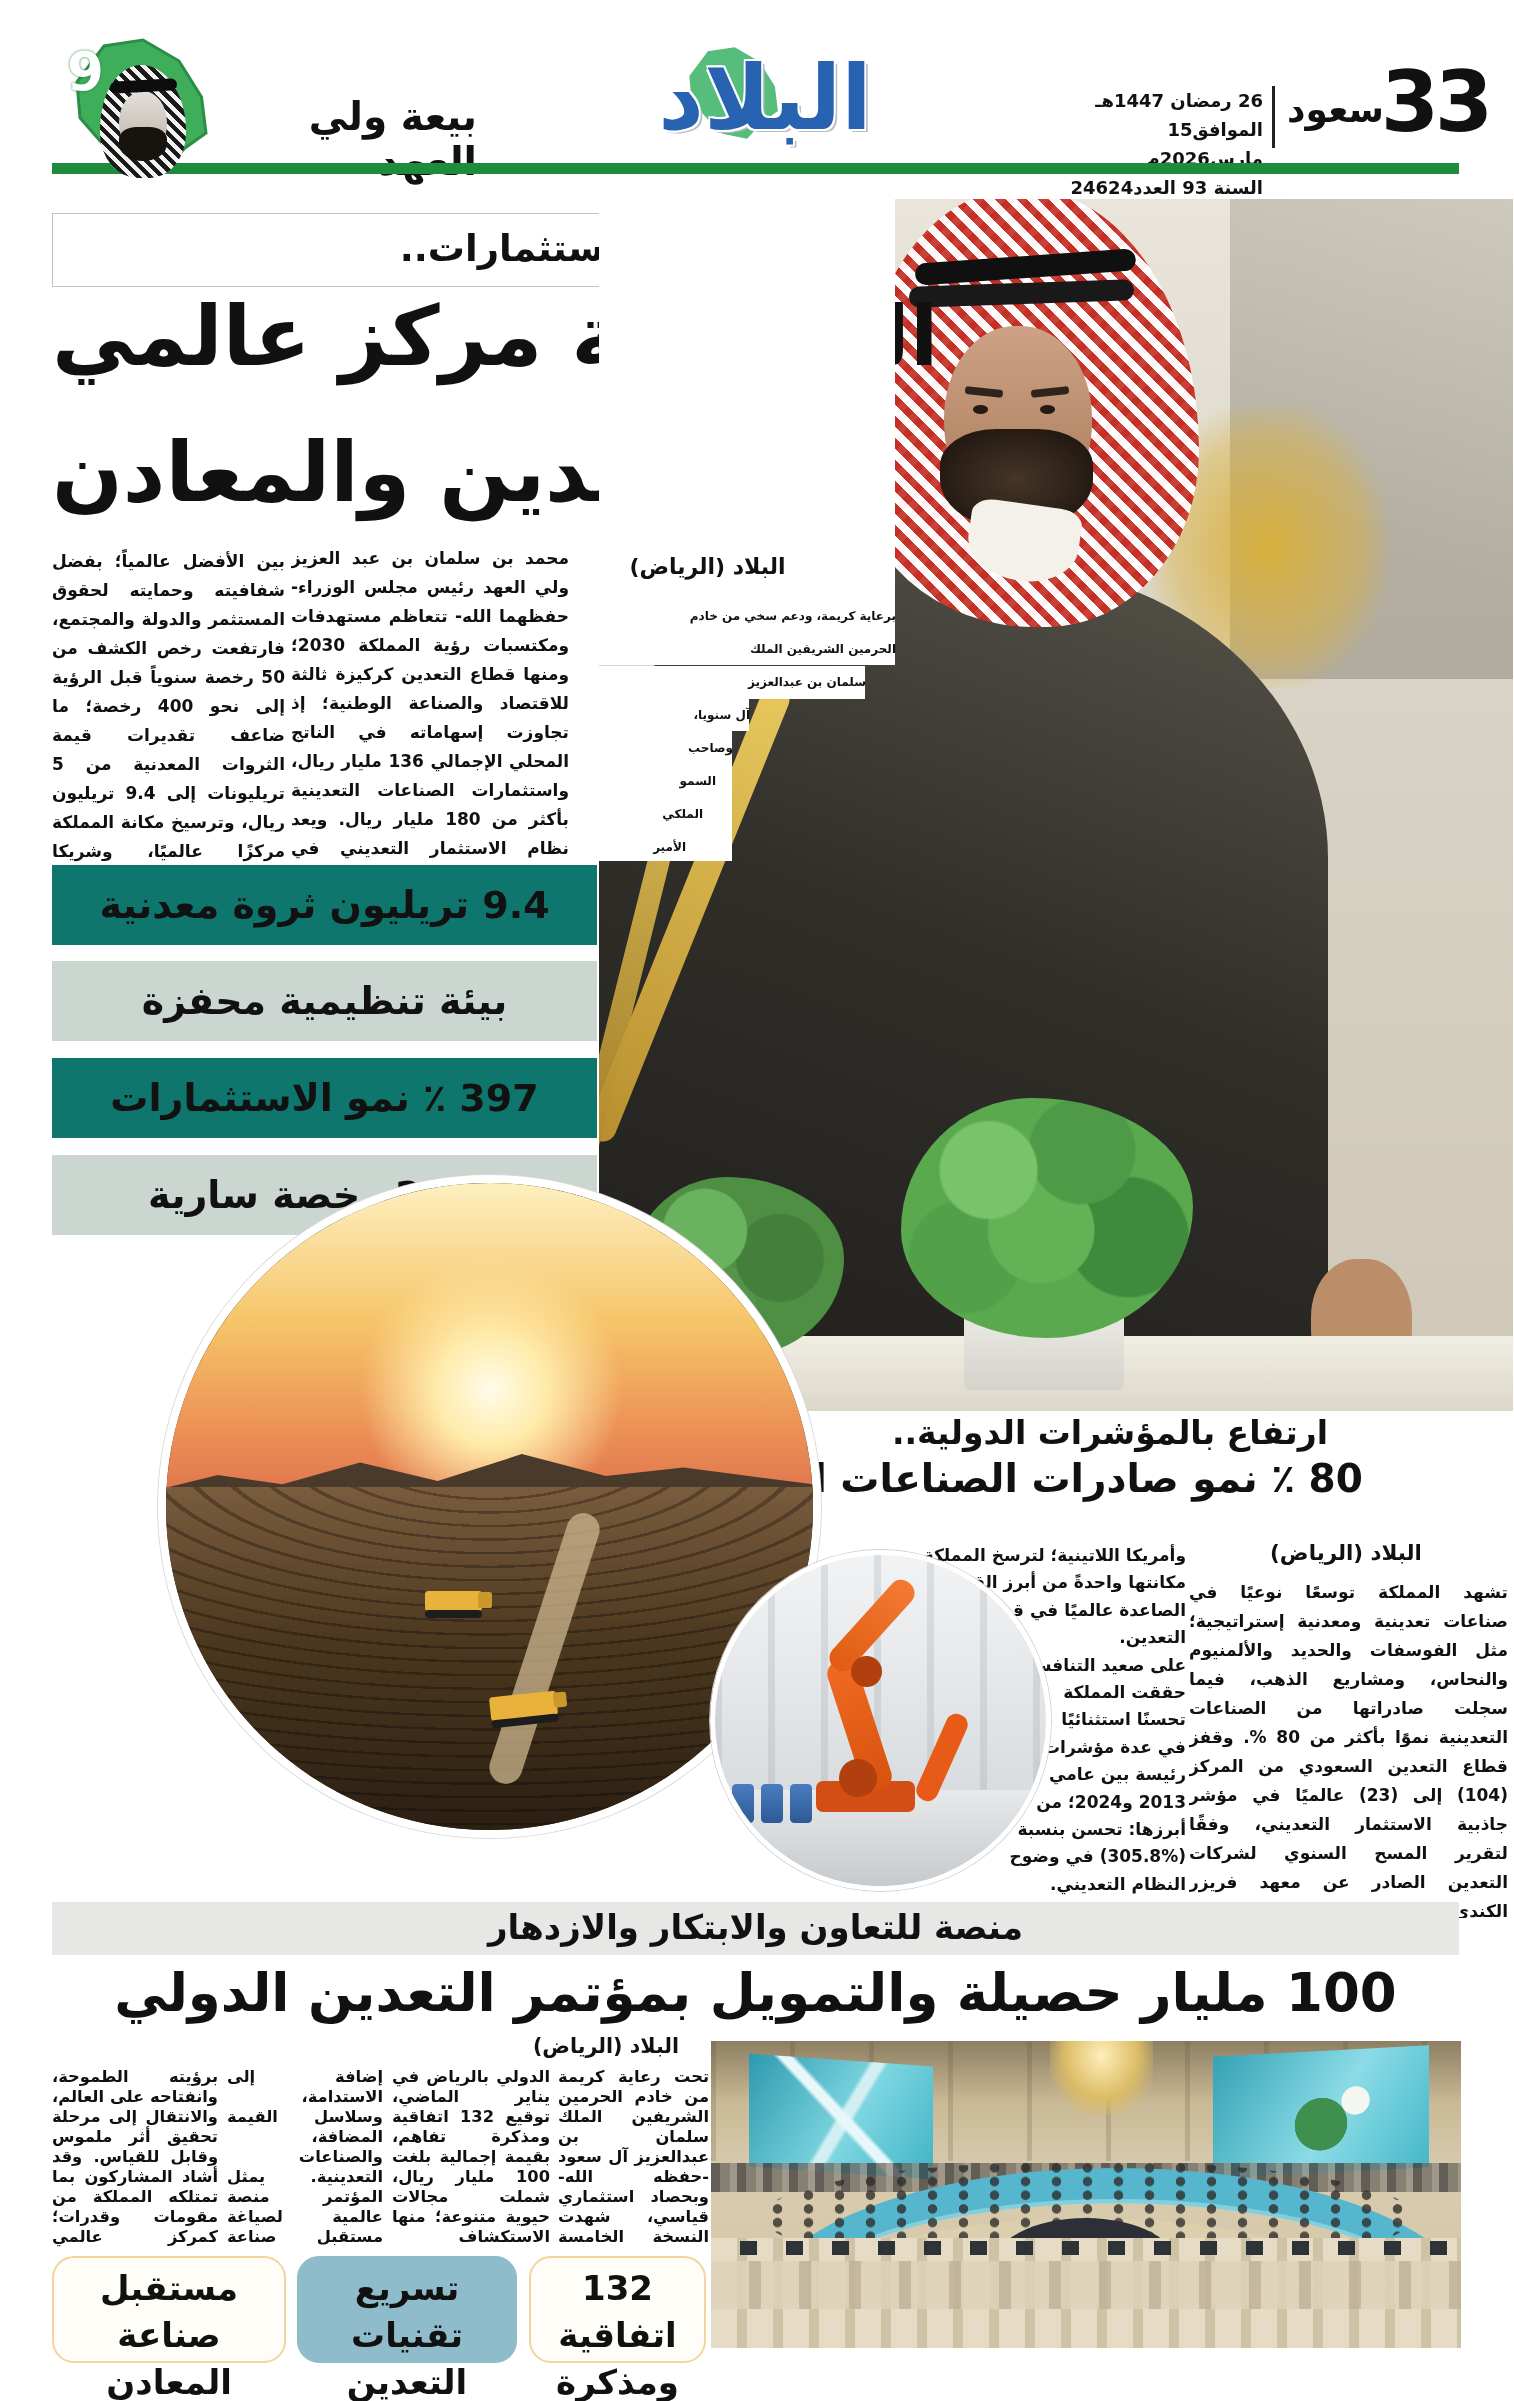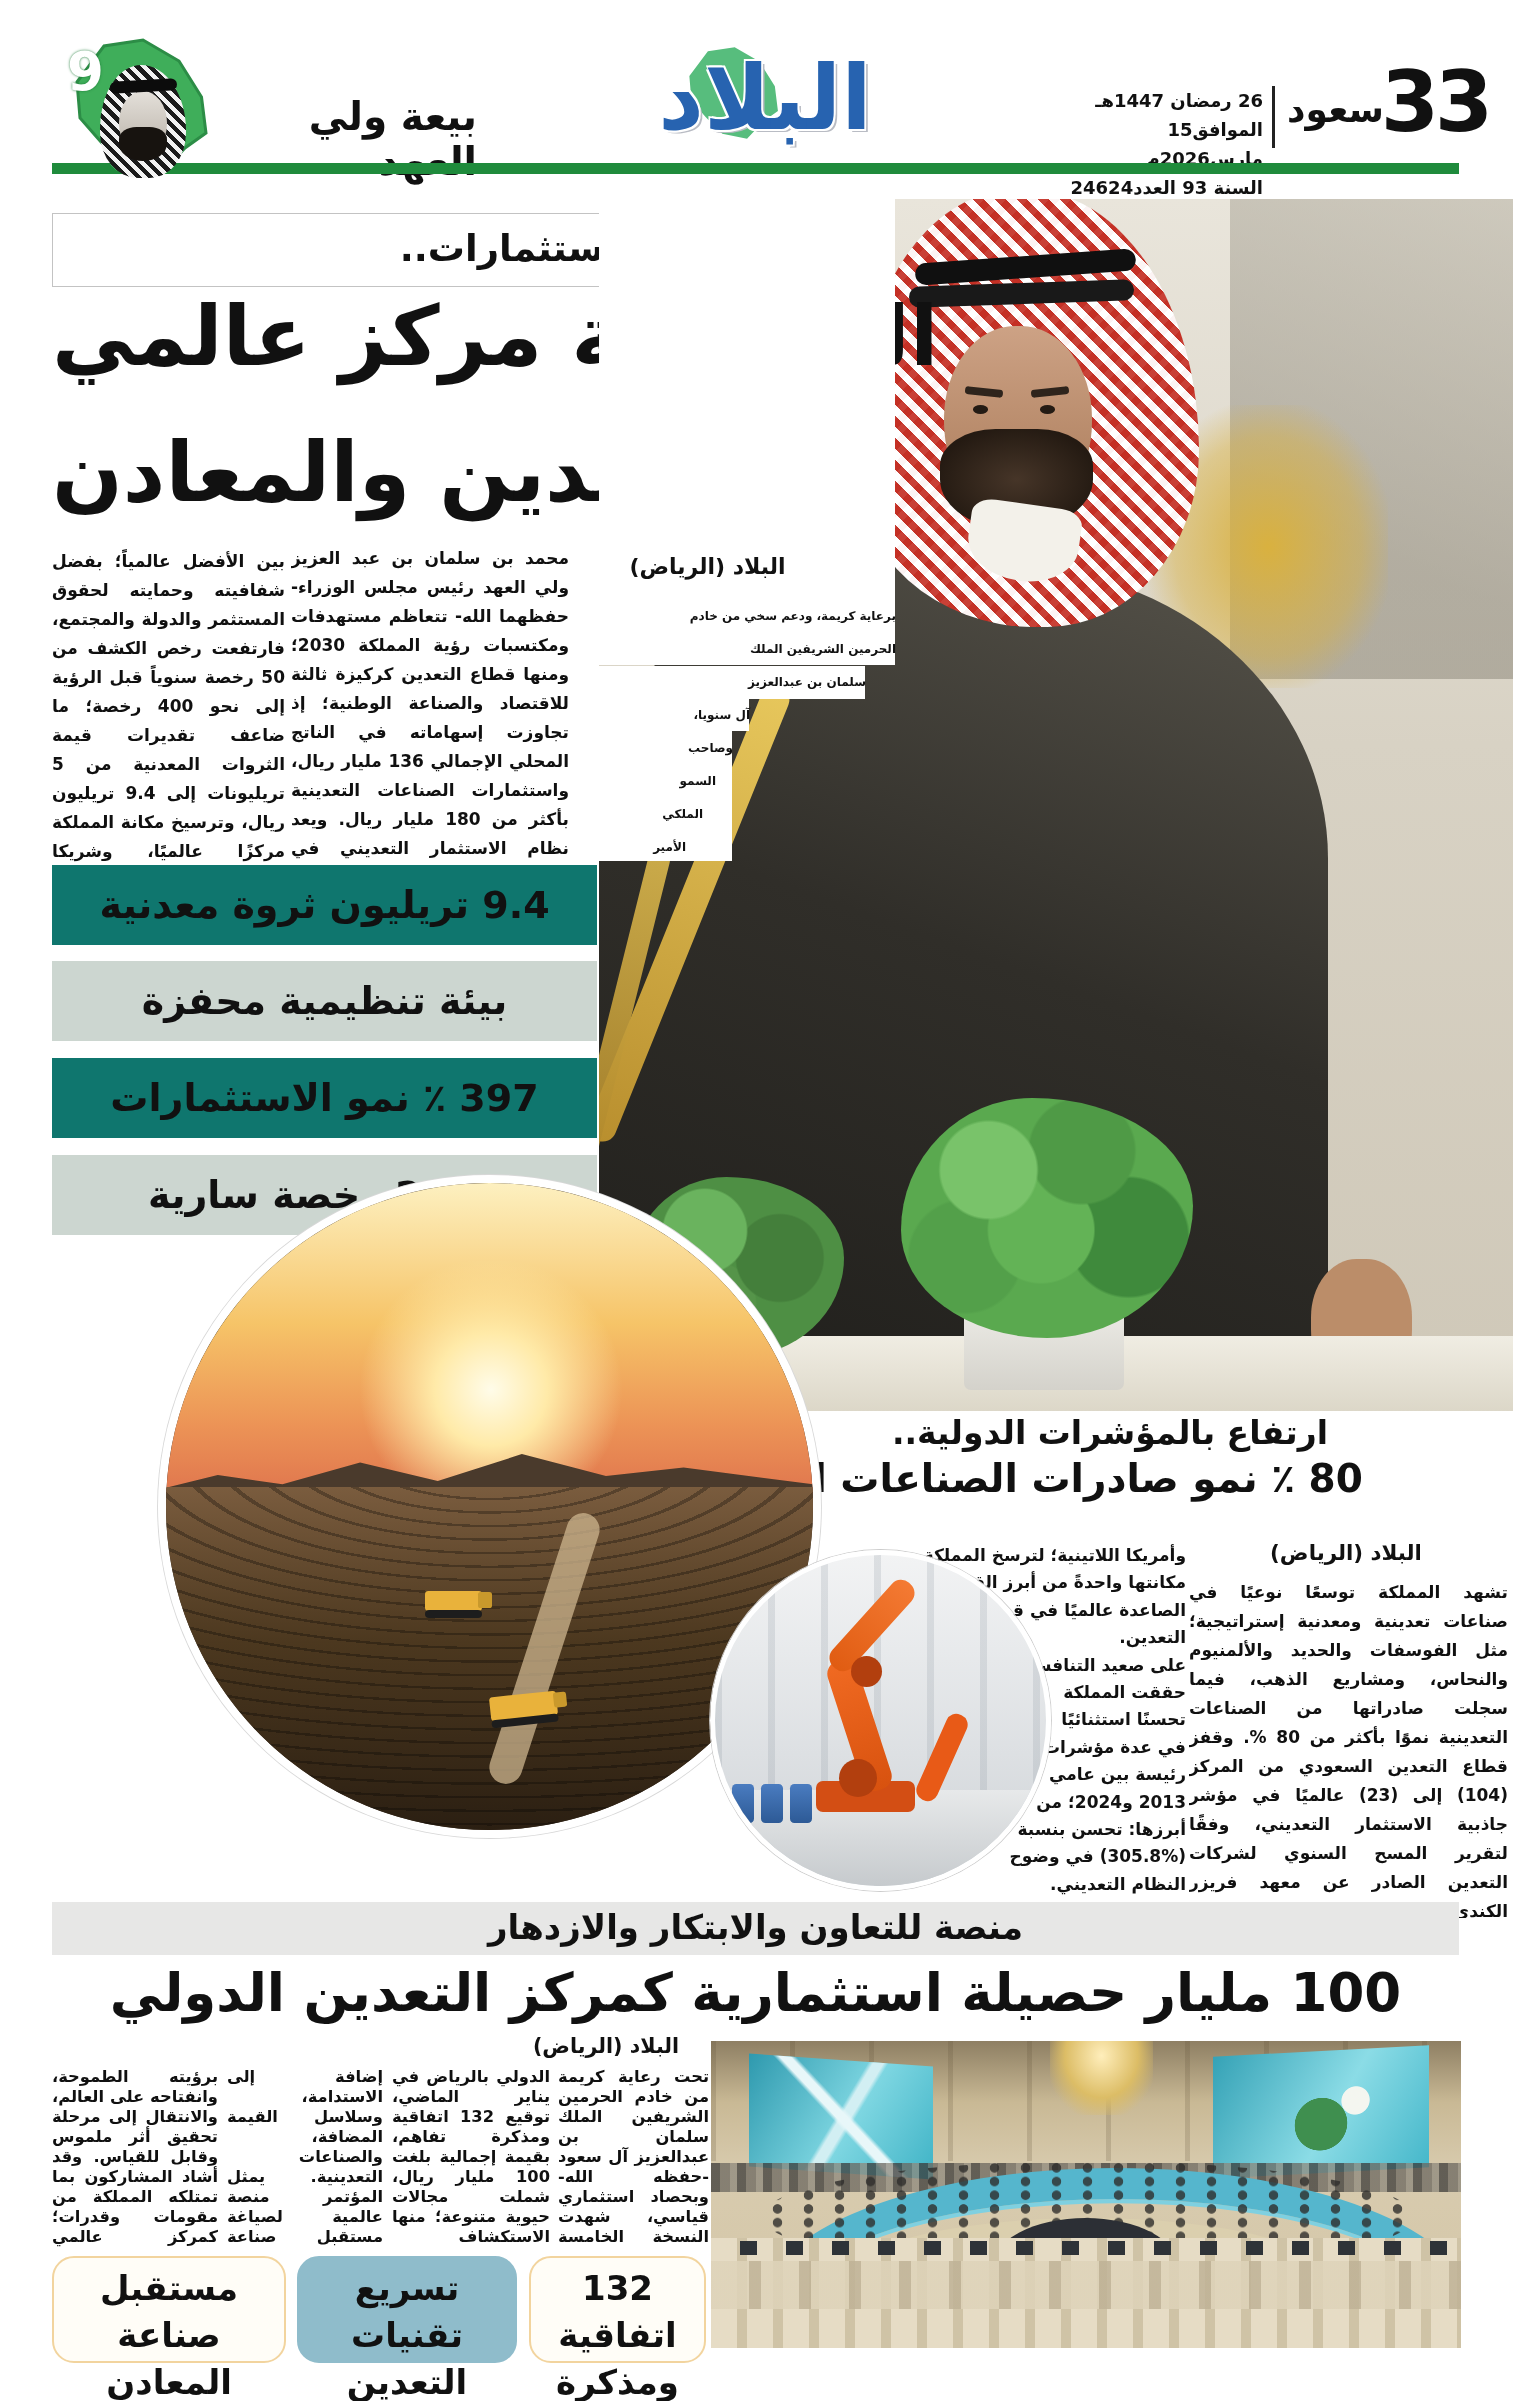--- a/index.html
+++ b/index.html
@@ -283,21 +283,21 @@
     <div class="rb-arm1"></div>
     <div class="rb-arm2"></div>
     <div class="rb-joint" style="left:124px;bottom:89px"></div>
     <div class="rb-joint" style="left:136px;bottom:199px;width:31px;height:31px"></div>
     <div class="rb2"></div>
   </div>
 
   <div class="abs band3">
     <div class="kicker3">منصة للتعاون والابتكار والازدهار</div>
   </div>
-  <div class="abs headline3">100 مليار حصيلة استثمارية كمركز التعدين الدولي</div>
+  <div class="abs headline3">100 مليار حصيلة والتمويل بمؤتمر التعدين الدولي</div>
   <div class="abs byline3">البلاد (الرياض)</div>
 
   <div class="abs bodycol bcol bcolA jus">تحت رعاية كريمة من خادم الحرمين الشريفين الملك سلمان بن عبدالعزيز آل سعود -حفظه الله- وبحصاد استثماري قياسي، شهدت النسخة الخامسة لمؤتمر التعدين</div>
   <div class="abs bodycol bcol bcolB jus">الدولي بالرياض في يناير الماضي، توقيع 132 اتفاقية ومذكرة تفاهم، بقيمة إجمالية بلغت 100 مليار ريال، شملت مجالات حيوية متنوعة؛ منها الاستكشاف والتعدين، والتمويل، والبحث والتطوير والابتكار،</div>
   <div class="abs bodycol bcol bcolC jus">إضافة إلى الاستدامة، وسلاسل القيمة المضافة، والصناعات التعدينية. يمثل المؤتمر منصة عالمية لصياغة مستقبل صناعة المعادن، وتعزيز سلاسل الإمداد المستدامة والمسؤولة، التي يقودها قطاع التعدين السعودي</div>
   <div class="abs bodycol bcol bcolD jus">برؤيته الطموحة، وانفتاحه على العالم، والانتقال إلى مرحلة تحقيق أثر ملموس وقابل للقياس. وقد أشاد المشاركون بما تمتلكه المملكة من مقومات وقدرات؛ كمركز عالمي لمعالجة المعادن.</div>
 
   <div class="abs bbox bbox-cream bb1">
     <div>مستقبل</div>
     <div>صناعة المعادن</div>

